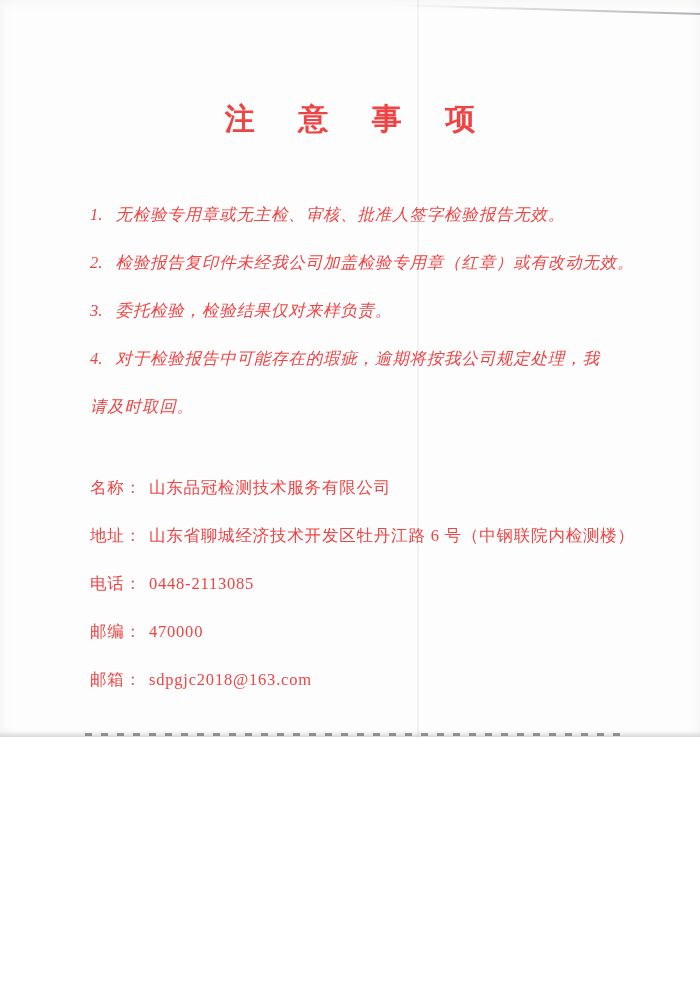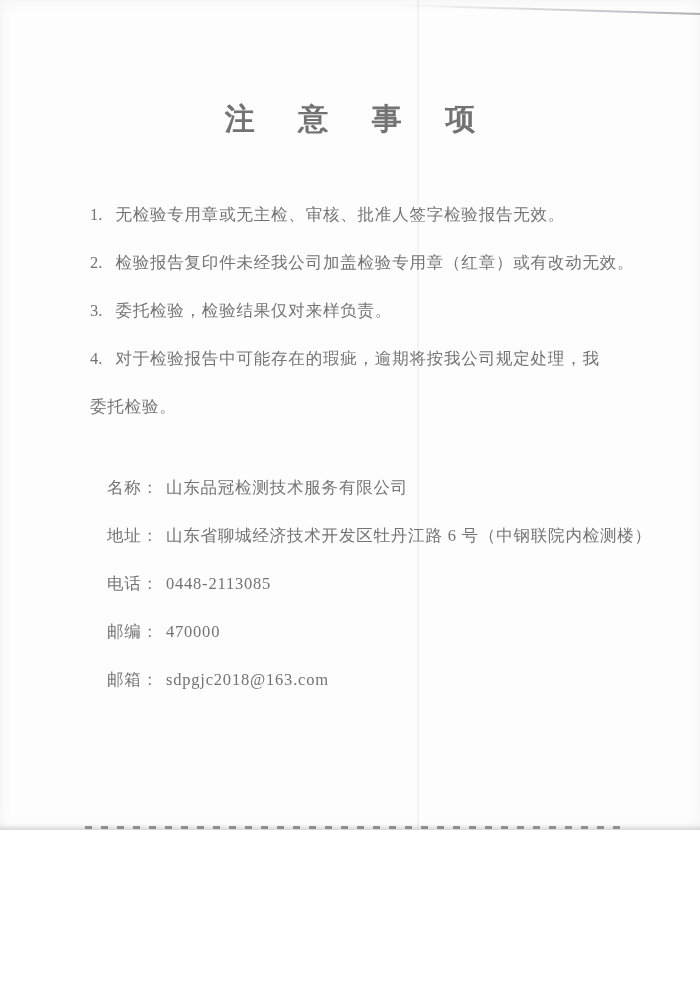--- a/index.html
+++ b/index.html
@@ -3,26 +3,26 @@
 <meta charset="utf-8">
 <style>
   html, body {
     margin: 0;
     padding: 0;
     background: #ffffff;
   }
   .page {
     position: relative;
     width: 700px;
-    height: 830px;
+    height: 737px;
     background: #fdfdfd;
     overflow: hidden;
     box-sizing: border-box;
     font-family: "Liberation Serif", "DejaVu Serif", serif;
-    color: #737373;
+    color: #ef4444;
     box-shadow: inset 0 0 14px rgba(0,0,0,0.05);
   }
   .title {
     margin: 0;
     padding-top: 102px;
     text-align: center;
     font-size: 30px;
     line-height: 34px;
     font-weight: bold;
     letter-spacing: 18px;
@@ -30,38 +30,38 @@
     white-space: nowrap;
   }
   .notices {
     margin: 55px 48px 0 90px;
   }
   .notice-line {
     font-size: 16.5px;
     line-height: 48px;
     letter-spacing: 0.8px;
     white-space: nowrap;
+    font-style: italic;
   }
   .notice-num {
     display: inline-block;
     margin-right: 13px;
     letter-spacing: 0;
   }
   .contact {
     margin: 33px 48px 0 90px;
   }
   .contact-row {
     font-size: 16.5px;
     line-height: 48px;
     letter-spacing: 0.8px;
     white-space: nowrap;
   }
   .contact-label {
     margin-right: 7px;
-    margin-left: 17px;
   }
   
   .scan-line-top {
     position: absolute;
     left: 395px;
     top: 4px;
     width: 310px;
     height: 2px;
     background: linear-gradient(to right, rgba(140,140,150,0.0), rgba(110,110,122,0.55));
     transform: rotate(1.7deg);
@@ -117,21 +117,21 @@
 
     <div>
       <div class="notice-line"><span class="notice-num">3.</span><span>委托检验，检验结果仅对来样负责。</span></div>
     </div>
 
     <div>
       <div class="notice-line"><span class="notice-num">4.</span><span>对于检验报告中可能存在的瑕疵，逾期将按我公司规定处理，我</span></div>
     </div>
 
     <div>
-      <div class="notice-line">委托检验。</div>
+      <div class="notice-line">请及时取回。</div>
     </div>
 
 
   </div>
 
   <div class="contact">
     <div class="contact-row"><span class="contact-label">名称：</span><span>山东品冠检测技术服务有限公司</span></div>
     <div class="contact-row"><span class="contact-label">地址：</span><span>山东省聊城经济技术开发区牡丹江路 6 号（中钢联院内检测楼）</span></div>
     <div class="contact-row"><span class="contact-label">电话：</span><span>0448-2113085</span></div>
     <div class="contact-row"><span class="contact-label">邮编：</span><span>470000</span></div>

